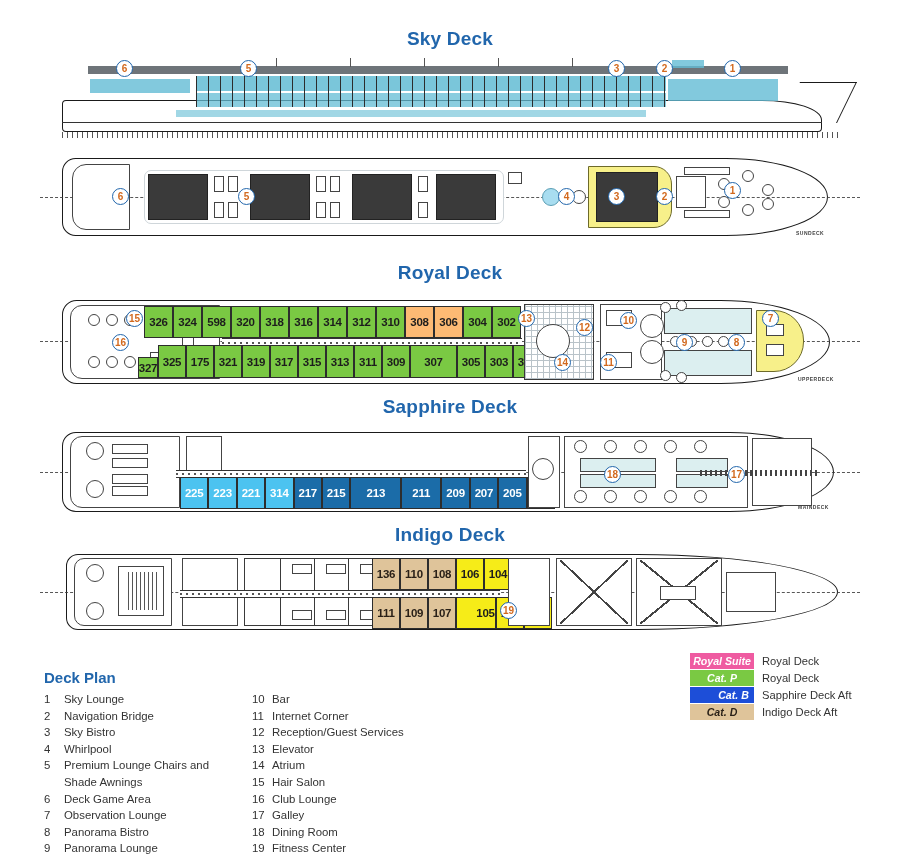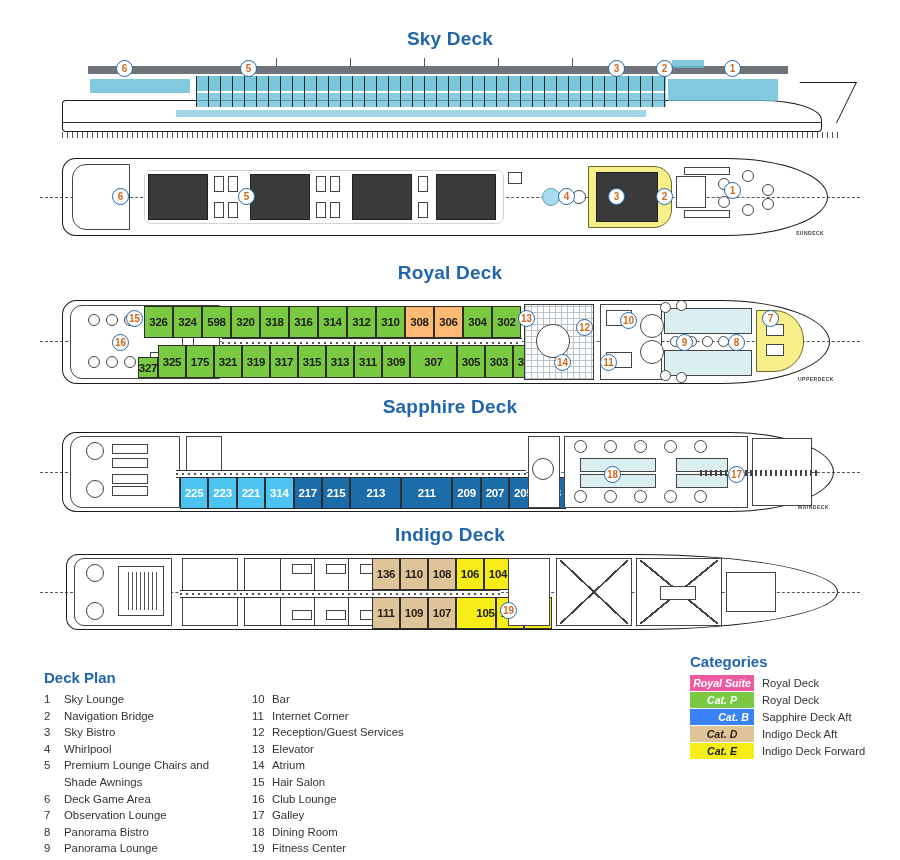--- a/index.html
+++ b/index.html
@@ -431,21 +431,21 @@
   <div class="corridor" style="left:176px;top:42px;width:350px;height:6px;"></div>
 
   <div class="cabin-row" id="sapphire-bottom-row" style="left:180px;top:49px;height:32px;">
       <div class="cabin catB" style="width: 28.4px;">225</div>
       <div class="cabin catB" style="width: 28.4px;">223</div>
       <div class="cabin catB" style="width: 28.4px;">221</div>
       <div class="cabin catB" style="width: 28.4px;">314</div>
       <div class="cabin catA" style="width: 28.4px;">217</div>
       <div class="cabin catA" style="width: 28.4px;">215</div>
       <div class="cabin catA" style="width: 51px;">213</div>
-      <div class="cabin catA" style="width: 51px; text-align: center;">211</div>
+      <div class="cabin catA" style="width: 40px; text-align: center;">211</div>
       <div class="cabin catA" style="width: 28.4px;">209</div>
       <div class="cabin catA" style="width: 28.4px;">207</div>
       <div class="cabin catA" style="width: 28.4px;">205</div>
       <div class="cabin catA" style="width: 28.4px;">203</div>
     </div>
 
   <div class="tech" style="left:528px;top:8px;width:32px;height:72px;"></div>
   <div class="furn-round" style="left:532px;top:30px;width:22px;height:22px;"></div>
 
   <div class="tech" style="left:564px;top:8px;width:184px;height:72px;"></div>
@@ -611,36 +611,31 @@
         </div>
         <div class="legend-entry">
           <span class="legend-num">19</span>
           <span class="legend-label">Fitness Center</span>
         </div>
       </div>
   </div>
 </div>
 
 <div id="categories-legend">
-  <div class="legend-title">Categories</div>
   <div id="categories-rows">
       <div class="cat-row">
         <div class="cat-swatch" style="background: rgb(239, 91, 161); color: rgb(255, 255, 255);">Royal Suite</div>
         <div class="cat-name">Royal Deck</div>
       </div>
       <div class="cat-row">
         <div class="cat-swatch" style="background: rgb(122, 201, 67); color: rgb(255, 255, 255);">Cat. P</div>
         <div class="cat-name">Royal Deck</div>
       </div>
       <div class="cat-row">
-        <div class="cat-swatch" style="background: #3b82f6; color: rgb(255, 255, 255); padding-left: 23px;">Cat. B</div>
+        <div class="cat-swatch" style="background: #1d4ed8; color: rgb(255, 255, 255); padding-left: 23px;">Cat. B</div>
         <div class="cat-name">Sapphire Deck Aft</div>
       </div>
       <div class="cat-row">
         <div class="cat-swatch" style="background: rgb(223, 196, 154); color: rgb(42, 33, 24);">Cat. D</div>
         <div class="cat-name">Indigo Deck Aft</div>
       </div>
-      <div class="cat-row">
-        <div class="cat-swatch" style="background: rgb(246, 236, 24); color: rgb(29, 29, 29);">Cat. E</div>
-        <div class="cat-name">Indigo Deck Forward</div>
-      </div>
     </div>
 </div>
 
 </body></html>

